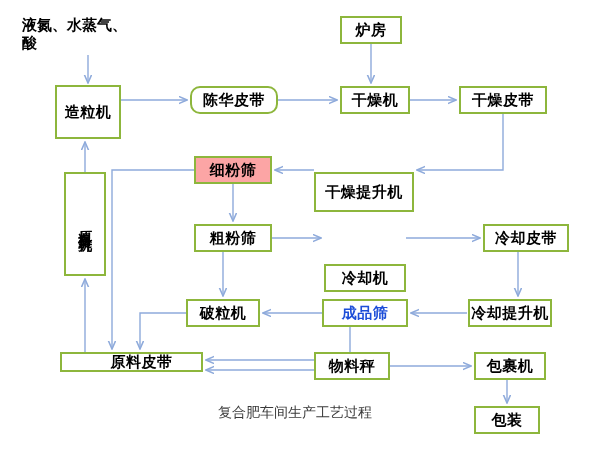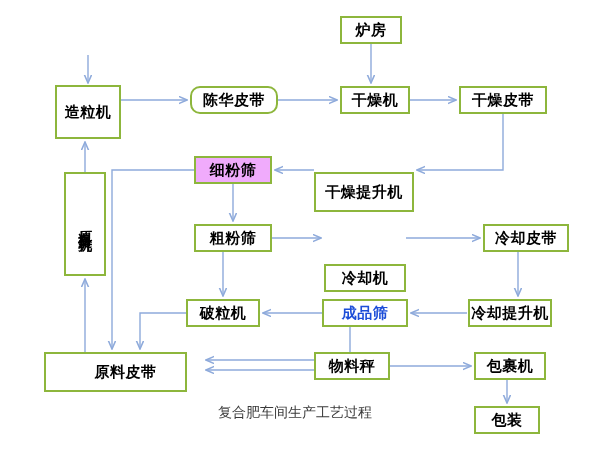--- a/index.html
+++ b/index.html
@@ -93,37 +93,39 @@
         <polyline points="186,313 140,313 140,349" fill="none" stroke="#8EAADB" stroke-width="1.4" marker-end="url(#arrowhead)"></polyline>
         <polyline points="350,327 350,360 206,360" fill="none" stroke="#8EAADB" stroke-width="1.4" marker-end="url(#arrowhead)"></polyline>
         <polyline points="314,370 206,370" fill="none" stroke="#8EAADB" stroke-width="1.4" marker-end="url(#arrowhead)"></polyline>
         <polyline points="350,366 471,366" fill="none" stroke="#8EAADB" stroke-width="1.4" marker-end="url(#arrowhead)"></polyline>
         <polyline points="507,380 507,403" fill="none" stroke="#8EAADB" stroke-width="1.4" marker-end="url(#arrowhead)"></polyline>
         <polyline points="85,352 85,279" fill="none" stroke="#8EAADB" stroke-width="1.4" marker-end="url(#arrowhead)"></polyline>
         <polyline points="85,172 85,142" fill="none" stroke="#8EAADB" stroke-width="1.4" marker-end="url(#arrowhead)"></polyline>
       </g>
   </svg>
 
+  <div class="free-label" style="left:22px; top:16px; font-size:15px; width:140px;">液氮、水蒸气、
+酸</div>
 
   <div id="node-layer">
       <div class="node" style="left: 55px; top: 85px; width: 66px; height: 54px; font-size: 15px; border-color: rgb(141, 182, 60); background: rgb(255, 255, 255); color: rgb(0, 0, 0);">造粒机</div>
       <div class="node" style="left: 190px; top: 86px; width: 88px; height: 28px; font-size: 15px; border-color: rgb(141, 182, 60); background: rgb(255, 255, 255); color: rgb(0, 0, 0); border-radius: 10px;">陈华皮带</div>
       <div class="node" style="left: 340px; top: 16px; width: 62px; height: 28px; font-size: 15px; border-color: rgb(141, 182, 60); background: rgb(255, 255, 255); color: rgb(0, 0, 0);">炉房</div>
       <div class="node" style="left: 340px; top: 86px; width: 70px; height: 28px; font-size: 15px; border-color: rgb(141, 182, 60); background: rgb(255, 255, 255); color: rgb(0, 0, 0);">干燥机</div>
       <div class="node" style="left: 459px; top: 86px; width: 88px; height: 28px; font-size: 15px; border-color: rgb(141, 182, 60); background: rgb(255, 255, 255); color: rgb(0, 0, 0);">干燥皮带</div>
-      <div class="node" style="left: 194px; top: 156px; width: 78px; height: 28px; font-size: 15px; border-color: rgb(141, 182, 60); background: #f0abfc; color: rgb(0, 0, 0);">细粉筛</div>
+      <div class="node" style="left: 194px; top: 156px; width: 78px; height: 28px; font-size: 15px; border-color: rgb(141, 182, 60); background: #fca5a5; color: rgb(0, 0, 0);">细粉筛</div>
       <div class="node" style="left: 314px; top: 156px; width: 100px; height: 40px; font-size: 15px; border-color: rgb(141, 182, 60); background: rgb(255, 255, 255); color: rgb(0, 0, 0); margin-top: 16px;">干燥提升机</div>
       <div class="node vertical" style="left: 64px; top: 172px; width: 42px; height: 104px; font-size: 14px; border-color: rgb(141, 182, 60); background: rgb(255, 255, 255); color: rgb(0, 0, 0);">原料提升机</div>
       <div class="node" style="left: 194px; top: 224px; width: 78px; height: 28px; font-size: 15px; border-color: rgb(141, 182, 60); background: rgb(255, 255, 255); color: rgb(0, 0, 0);">粗粉筛</div>
       <div class="node" style="left: 324px; top: 224px; width: 82px; height: 28px; font-size: 15px; border-color: rgb(141, 182, 60); background: rgb(255, 255, 255); color: rgb(0, 0, 0); margin-top: 40px;">冷却机</div>
       <div class="node" style="left: 483px; top: 224px; width: 86px; height: 28px; font-size: 15px; border-color: rgb(141, 182, 60); background: rgb(255, 255, 255); color: rgb(0, 0, 0);">冷却皮带</div>
       <div class="node" style="left: 186px; top: 299px; width: 74px; height: 28px; font-size: 15px; border-color: rgb(141, 182, 60); background: rgb(255, 255, 255); color: rgb(0, 0, 0);">破粒机</div>
       <div class="node" style="left: 322px; top: 299px; width: 86px; height: 28px; font-size: 15px; border-color: rgb(141, 182, 60); background: rgb(255, 255, 255); color: #1d4ed8;">成品筛</div>
       <div class="node" style="left: 468px; top: 299px; width: 84px; height: 28px; font-size: 15px; border-color: rgb(141, 182, 60); background: rgb(255, 255, 255); color: rgb(0, 0, 0);">冷却提升机</div>
-      <div class="node" style="left: 44px; top: 352px; width: 143px; height: 40px; font-size: 15px; border-color: rgb(141, 182, 60); background: rgb(255, 255, 255); color: rgb(0, 0, 0); padding-left: 20px;">原料皮带</div>
+      <div class="node" style="left: 60px; top: 352px; width: 143px; height: 20px; font-size: 15px; border-color: rgb(141, 182, 60); background: rgb(255, 255, 255); color: rgb(0, 0, 0); padding-left: 20px;">原料皮带</div>
       <div class="node" style="left: 314px; top: 352px; width: 76px; height: 28px; font-size: 15px; border-color: rgb(141, 182, 60); background: rgb(255, 255, 255); color: rgb(0, 0, 0);">物料秤</div>
       <div class="node" style="left: 474px; top: 352px; width: 72px; height: 28px; font-size: 15px; border-color: rgb(141, 182, 60); background: rgb(255, 255, 255); color: rgb(0, 0, 0);">包裹机</div>
       <div class="node" style="left: 474px; top: 406px; width: 66px; height: 28px; font-size: 15px; border-color: rgb(141, 182, 60); background: rgb(255, 255, 255); color: rgb(0, 0, 0); text-align: right;">包装</div>
     </div>
 
   <div class="caption" style="left:130px; top:404px; width:330px; font-size:14px;">复合肥车间生产工艺过程</div>
 
 </div>
 
 </body></html>

